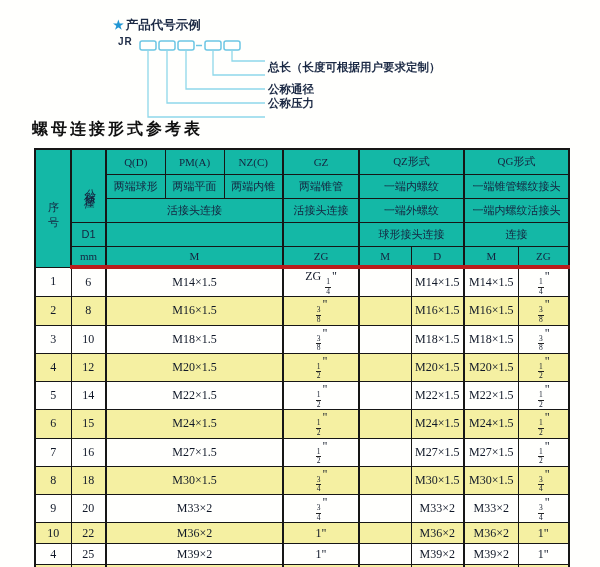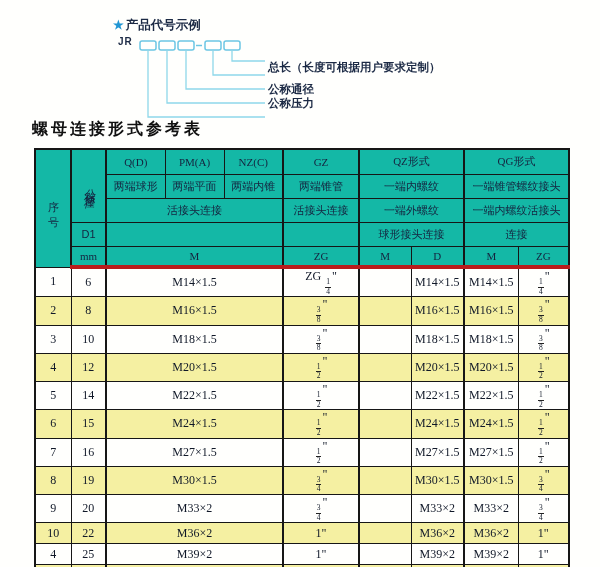--- a/index.html
+++ b/index.html
@@ -234,21 +234,21 @@
           <td></td>
           <td class="gr">M27×1.5</td>
           <td>M27×1.5</td>
           <td><span class="frac">
               <span class="fnum">1</span>
               <span class="fden">2</span>
             </span>"</td>
         </tr>
         <tr class="alt">
           <td>8</td>
-          <td class="gr">19</td>
+          <td class="gr">18</td>
           <td colspan="3" class="gr">M30×1.5</td>
           <td class="gr"><span class="frac">
               <span class="fnum">3</span>
               <span class="fden">4</span>
             </span>"</td>
           <td></td>
           <td class="gr">M30×1.5</td>
           <td>M30×1.5</td>
           <td><span class="frac">
               <span class="fnum">3</span>

